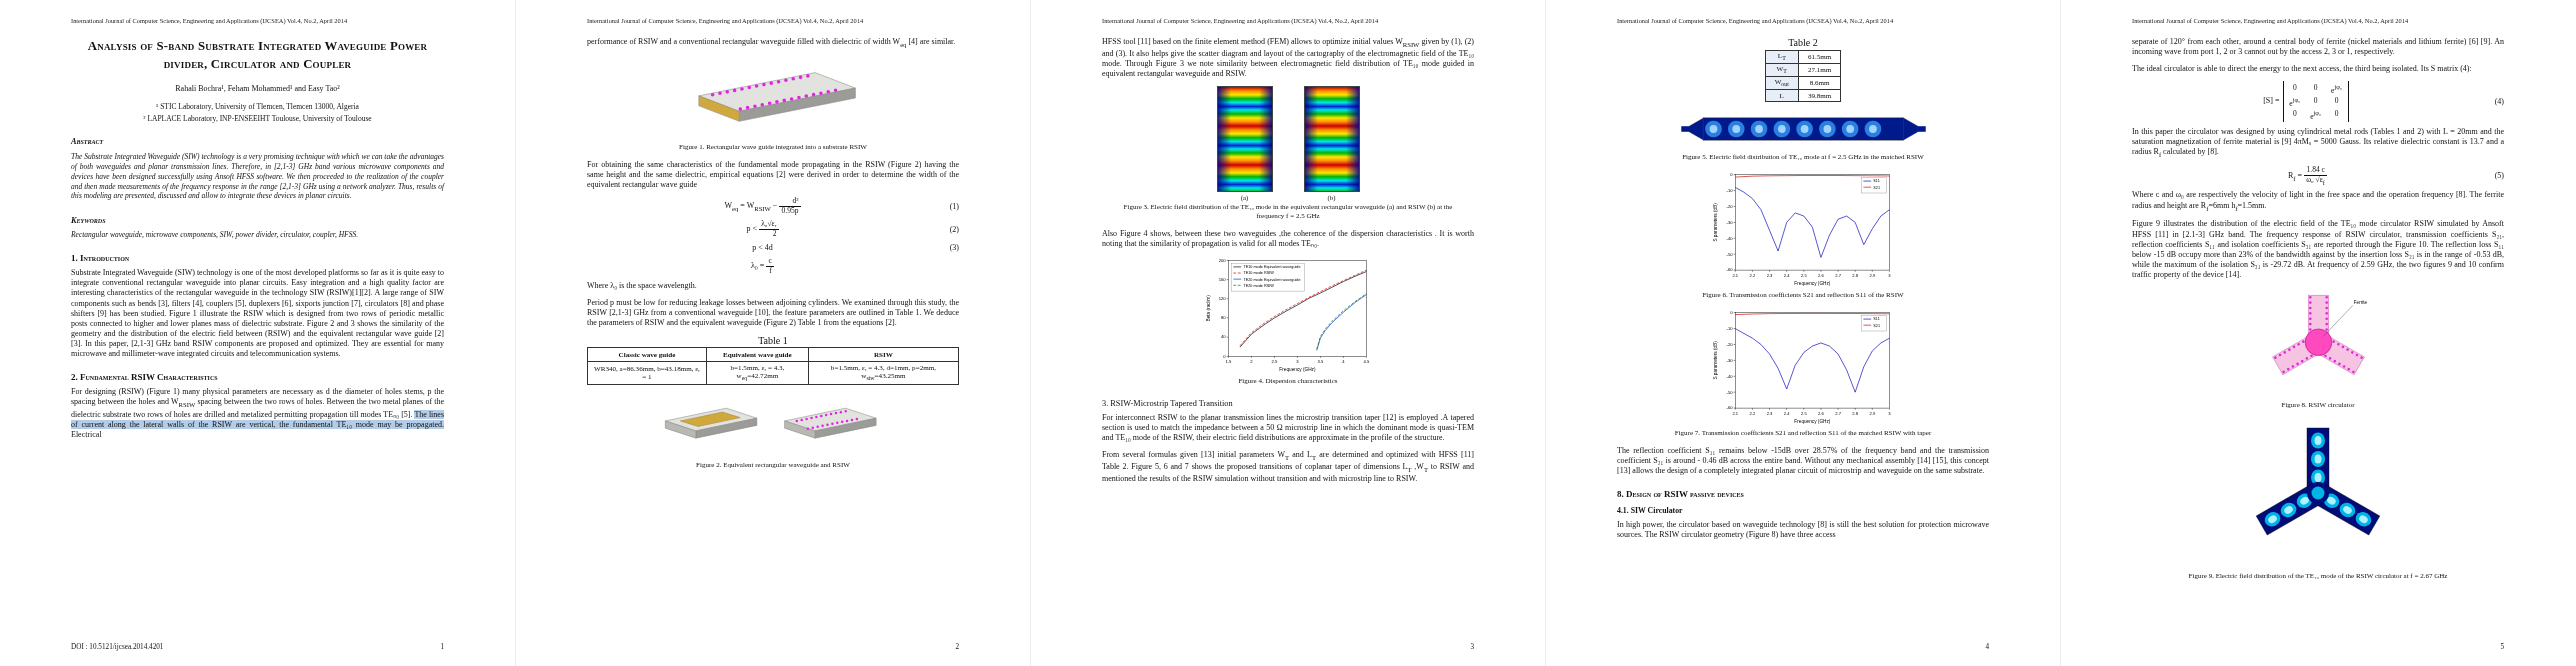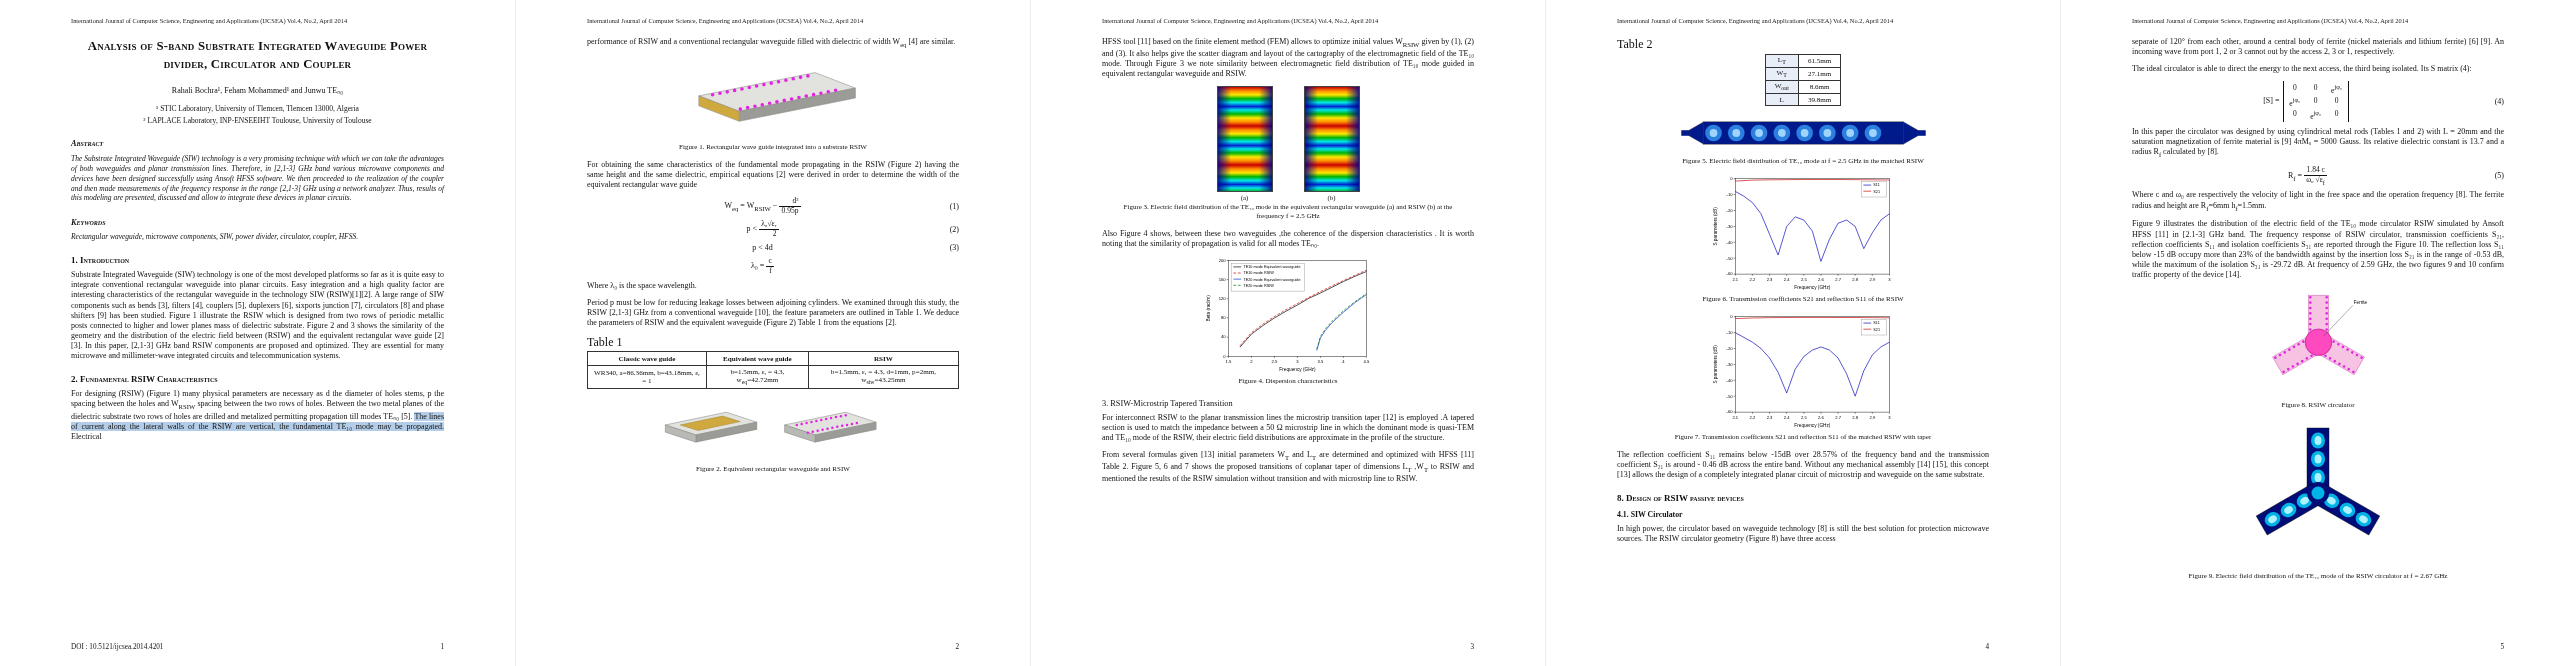--- a/index.html
+++ b/index.html
@@ -15,21 +15,21 @@
   .affil { text-align:center; font-size:7.5px; margin:2.8px 0; }
   .h-abs { font-size:8.3px; font-weight:bold; font-style:italic; font-variant:small-caps; margin:14.5px 0 5.6px; }
   .abstract { font-size:7.5px; font-style:italic; text-align:justify; line-height:1.32; margin:0 0 3.3px; }
   h2.sec { font-size:9px; font-weight:bold; font-variant:small-caps; margin:12.2px 0 5.6px; }
   h2.sec-mixed { font-size:8.3px; font-weight:normal; margin:12.2px 0 5.6px; }
   h3.subsec { font-size:7.8px; font-weight:bold; margin:7.8px 0 4.4px; }
   p.body { font-size:8px; line-height:1.27; text-align:justify; margin:0 0 6.7px; }
   .hl { background:#b3cde8; }
   .figure { text-align:center; margin:6.7px 0 2.2px; }
   .caption { font-size:7px; text-align:center; margin:2.2px 16.7px 7.8px; line-height:1.3; }
-  .tbl-cap { font-size:12px; margin:4.4px 0 1.7px; }
+  .tbl-cap { font-size:10px; text-align:center; margin:4.4px 0 1.7px; }
   .eq-row { display:flex; align-items:center; font-size:8px; margin:5px 0; }
   .eq-mid { flex:1; text-align:center; }
   .eq-label { width:21px; text-align:right; }
   .frac { display:inline-flex; flex-direction:column; vertical-align:middle; text-align:right; line-height:1.15; font-size:7.5px; }
   .frac .num { border-bottom:0.6px solid #111; padding:0 2.2px; }
   .frac .den { padding:0 2.2px; }
   .matrix { display:inline-grid; grid-template-columns:auto auto auto; column-gap:10px; row-gap:1.7px; padding:1.7px 5.6px; margin:0 3.3px; border-left:0.9px solid #111; border-right:0.9px solid #111; font-size:7.5px; vertical-align:middle; }
   table.t1 { border-collapse:collapse; margin:1.1px auto 7.8px; font-size:7.1px; }
   table.t1 th, table.t1 td { border:0.6px solid #333; padding:2.2px 5px; text-align:center; }
   table.t2 { border-collapse:collapse; margin:1.1px auto 6.7px; font-size:7.1px; }
@@ -48,21 +48,21 @@
 </style>
 </head>
 <body>
 
 <div class="spread">
 
   <div class="page">
     <div class="inner">
       <div class="runhead">International Journal of Computer Science, Engineering and Applications (IJCSEA) Vol.4, No.2, April 2014</div>
       <div class="title">Analysis of S-band Substrate Integrated Waveguide Power divider, Circulator and Coupler</div>
-      <div class="authors">Rahali Bochra¹, Feham Mohammed¹ and Junwu TEₙ₀</div>
+      <div class="authors">Rahali Bochra¹, Feham Mohammed¹ and Easy Tao²</div>
       <div class="affil">¹ STIC Laboratory, University of Tlemcen, Tlemcen 13000, Algeria</div>
       <div class="affil">² LAPLACE Laboratory, INP-ENSEEIHT Toulouse, University of Toulouse</div>
       <div class="h-abs">Abstract</div>
       <p class="abstract">The Substrate Integrated Waveguide (SIW) technology is a very promising technique with which we can take the advantages of both waveguides and planar transmission lines. Therefore, in [2,1-3] GHz band various microwave components and devices have been designed successfully using Ansoft HFSS software. We then proceeded to the realization of the coupler and then made measurements of the frequency response in the range [2,1-3] GHz using a network analyzer. Thus, results of this modeling are presented, discussed and allow to integrate these devices in planar circuits.</p>
       <div class="h-abs">Keywords</div>
       <p class="abstract">Rectangular waveguide, microwave components, SIW, power divider, circulator, coupler, HFSS.</p>
       <h2 class="sec">1. Introduction</h2>
       <p class="body">Substrate Integrated Waveguide (SIW) technology is one of the most developed platforms so far as it is quite easy to integrate conventional rectangular waveguide into planar circuits. Easy integration and a high quality factor are interesting characteristics of the rectangular waveguide in the technology SIW (RSIW)[1][2]. A large range of SIW components such as bends [3], filters [4], couplers [5], duplexers [6], sixports junction [7], circulators [8] and phase shifters [9] has been studied. Figure 1 illustrate the RSIW which is designed from two rows of periodic metallic posts connected to higher and lower planes mass of dielectric substrate. Figure 2 and 3 shows the similarity of the geometry and the distribution of the electric field between (RSIW) and the equivalent rectangular wave guide [2] [3]. In this paper, [2,1-3] GHz band RSIW components are proposed and optimized. They are essential for many microwave and millimeter-wave integrated circuits and telecommunication systems.</p>
       <h2 class="sec">2. Fundamental RSIW Characteristics</h2>
       <p class="body"><span>For designing (RSIW) (Figure 1) many physical parameters are necessary as d the diameter of holes stems, p the spacing between the holes and W<sub>RSIW</sub> spacing between the two rows of holes. Between the two metal planes of the dielectric substrate two rows of holes are drilled and metalized permitting propagation till modes TEₙ₀ [5]. </span><span class="hl">The lines of current along the lateral walls of the RSIW are vertical, the fundamental TE₁₀ mode may be propagated.</span><span> Electrical</span></p>

